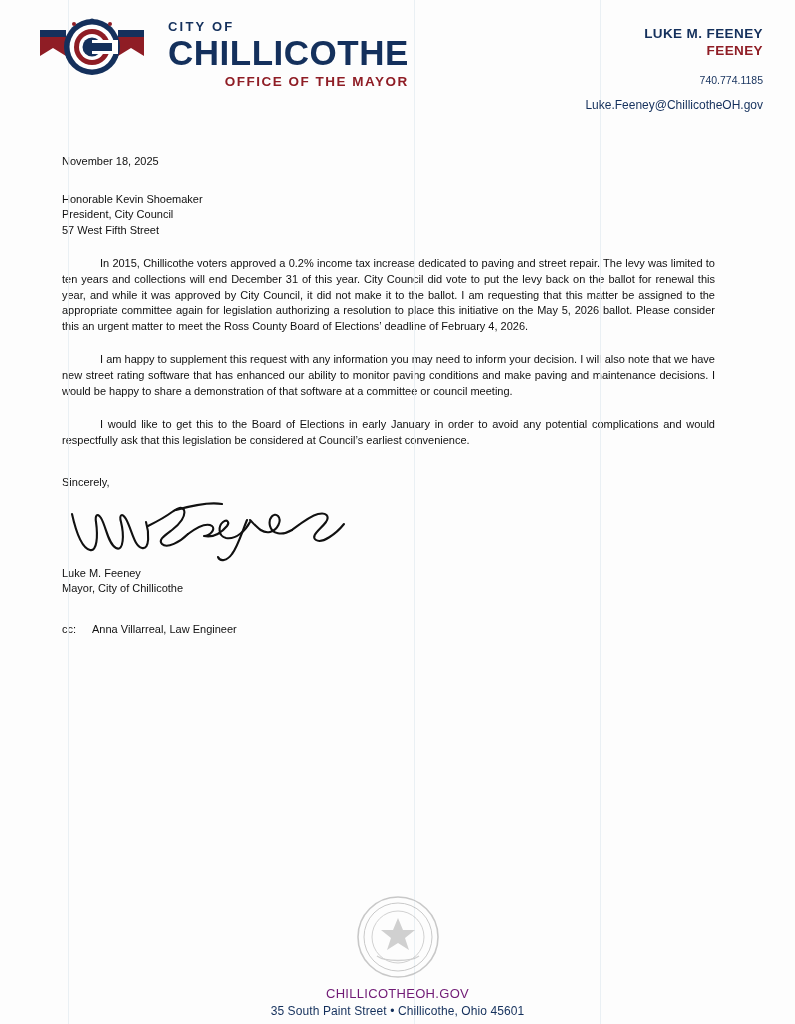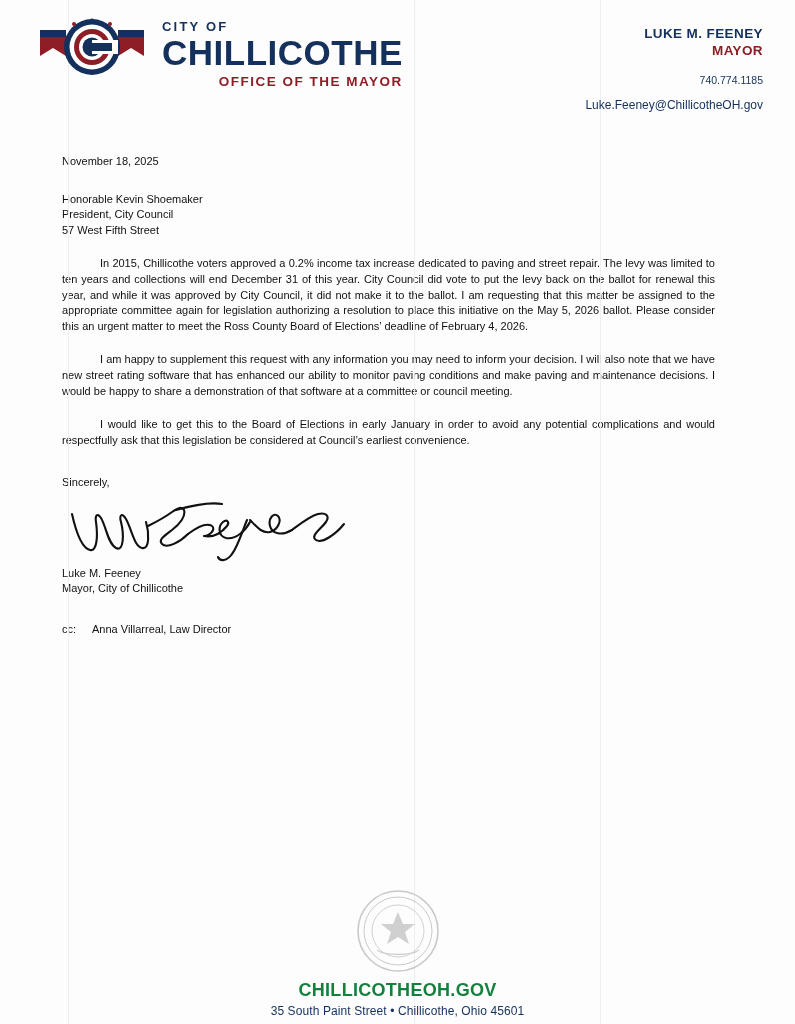--- a/index.html
+++ b/index.html
@@ -39,21 +39,21 @@
   .letterhead {
     position: relative;
     display: flex;
     align-items: flex-start;
     justify-content: space-between;
     padding: 16px 32px 0 36px;
   }
   .brand {
     display: flex;
     align-items: center;
-    gap: 14px;
+    gap: 20px;
   }
   .seal {
     position: relative;
     width: 112px;
     height: 74px;
     flex: none;
   }
   .seal svg { display: block; }
   .brand-text {
     line-height: 1;
@@ -158,23 +158,23 @@
     bottom: 6px;
     text-align: center;
   }
   .footer-seal {
     display: flex;
     justify-content: center;
     margin-bottom: 6px;
     opacity: .45;
   }
   .footer-url {
-    font-size: 18px;
-    font-weight: bold;
-    color: #15803d;
+    font-size: 13px;
+    font-weight: normal;
+    color: #701a75;
     letter-spacing: .3px;
   }
   .footer-addr {
     font-size: 12px;
     color: #14305c;
     margin-top: 3px;
     letter-spacing: .1px;
   }
 </style>
 </head>
@@ -215,21 +215,21 @@
 
       <div class="brand-text">
         <div class="brand-city">CITY OF</div>
         <div class="brand-name">CHILLICOTHE</div>
         <div class="brand-office">OFFICE OF THE MAYOR</div>
       </div>
     </div>
 
     <div class="contact">
       <div class="contact-name">LUKE M. FEENEY</div>
-      <div class="contact-title">MAYOR</div>
+      <div class="contact-title">FEENEY</div>
       <div class="contact-phone">740.774.1185</div>
       <div class="contact-email">Luke.Feeney@ChillicotheOH.gov</div>
     </div>
   </div>
 
   <div class="letter">
 
     <div class="date">November 18, 2025</div>
 
     <div class="recipient">
@@ -260,21 +260,21 @@
     </div>
 
     <div class="signer">
       <div>Luke M. Feeney</div>
       <div>Mayor, City of Chillicothe</div>
     </div>
 
     <div class="cc">
       <div class="cc-label">cc:</div>
       <div class="cc-list">
-        <div>Anna Villarreal, Law Director</div>
+        <div>Anna Villarreal, Law Engineer</div>
       </div>
     </div>
   </div>
 
   <div class="footer">
     <div class="footer-seal">
       <svg width="86" height="86" viewBox="0 0 86 86" xmlns="http://www.w3.org/2000/svg">
         <circle cx="43" cy="43" r="40" fill="none" stroke="#8a8a8a" stroke-width="1.6"></circle>
         <circle cx="43" cy="43" r="34" fill="none" stroke="#8a8a8a" stroke-width="1"></circle>
         <circle cx="43" cy="43" r="26" fill="none" stroke="#9a9a9a" stroke-width="1"></circle>

